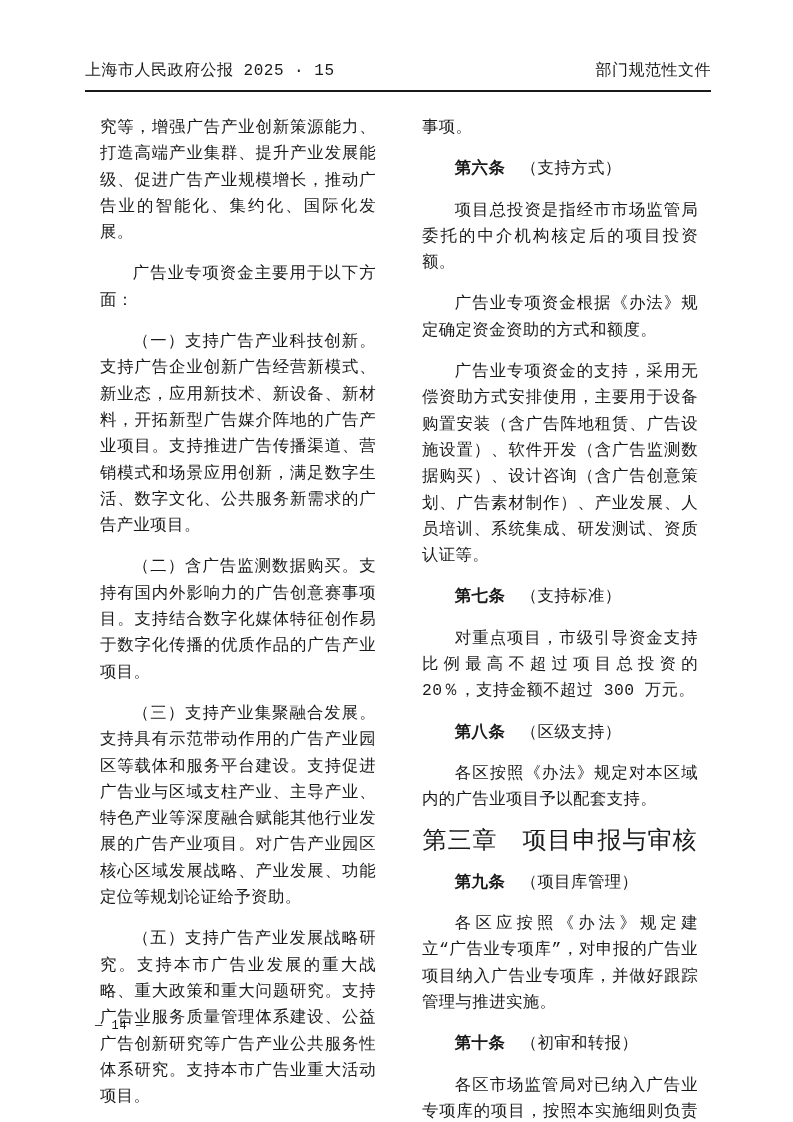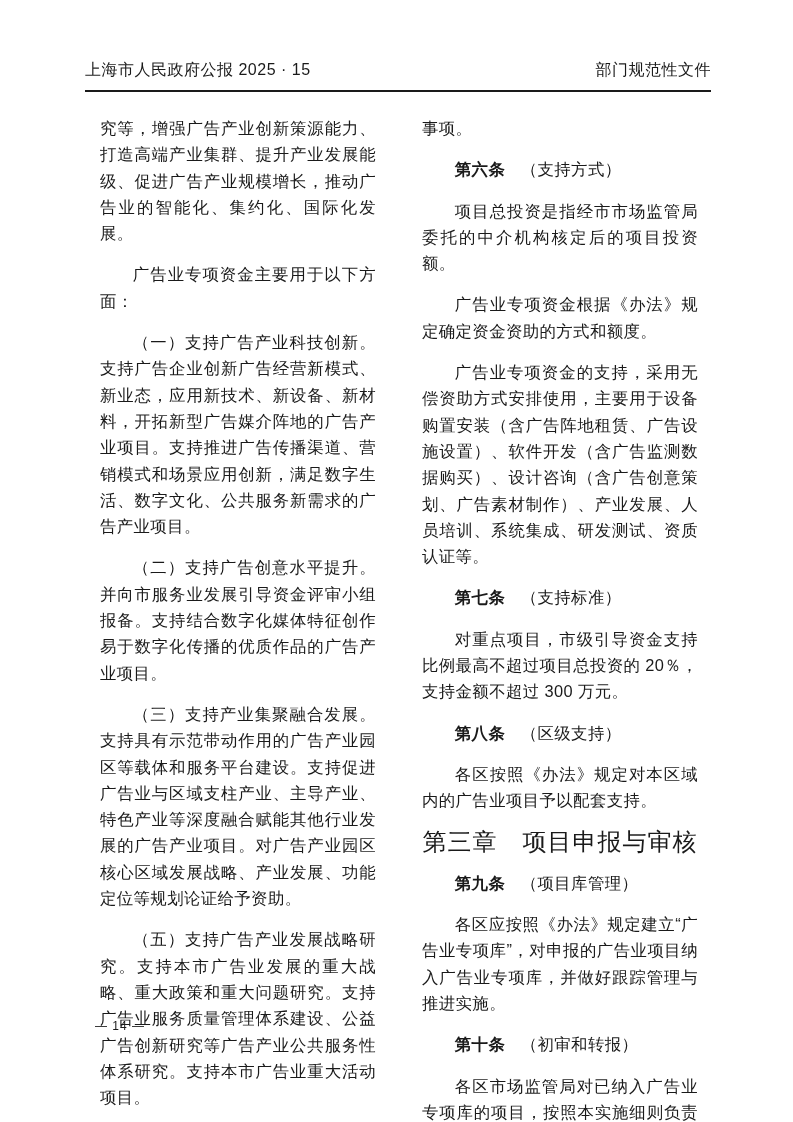--- a/index.html
+++ b/index.html
@@ -5,21 +5,21 @@
   html, body {
     margin: 0;
     padding: 0;
     background: #ffffff;
   }
   .page {
     position: relative;
     width: 793px;
     height: 1122px;
     background: #ffffff;
-    font-family: Liberation Sans, sans-serif;
+    font-family: Liberation Mono, monospace;
     color: #1a1a1a;
     overflow: hidden;
   }
   .header {
     position: absolute;
     left: 85px;
     top: 60px;
     width: 626px;
     display: flex;
     justify-content: space-between;
@@ -87,21 +87,21 @@
   </div>
 
   <div class="rule"></div>
 
   <div class="body">
 
     <div class="col">
       <p class="cont">究等，增强广告产业创新策源能力、打造高端产业集群、提升产业发展能级、促进广告产业规模增长，推动广告业的智能化、集约化、国际化发展。</p>
       <p>广告业专项资金主要用于以下方面：</p>
       <p>（一）支持广告产业科技创新。支持广告企业创新广告经营新模式、新业态，应用新技术、新设备、新材料，开拓新型广告媒介阵地的广告产业项目。支持推进广告传播渠道、营销模式和场景应用创新，满足数字生活、数字文化、公共服务新需求的广告产业项目。</p>
-      <p>（二）支持广告创意水平提升。并向市服务业发展引导资金评审小组报备。支持结合数字化媒体特征创作易于数字化传播的优质作品的广告产业项目。</p>
+      <p>（二）含广告监测数据购买。支持有国内外影响力的广告创意赛事项目。支持结合数字化媒体特征创作易于数字化传播的优质作品的广告产业项目。</p>
       <p>（三）支持产业集聚融合发展。支持具有示范带动作用的广告产业园区等载体和服务平台建设。支持促进广告业与区域支柱产业、主导产业、特色产业等深度融合赋能其他行业发展的广告产业项目。对广告产业园区核心区域发展战略、产业发展、功能定位等规划论证给予资助。</p>
       <p>（五）支持广告产业发展战略研究。支持本市广告业发展的重大战略、重大政策和重大问题研究。支持广告业服务质量管理体系建设、公益广告创新研究等广告产业公共服务性体系研究。支持本市广告业重大活动项目。</p>
       <p>（六）经市政府批准其他需要支持的广告业</p>
     </div>
 
     <div class="col">
       <p class="cont">事项。</p>
       <p><span class="term">第六条</span><span>（支持方式）</span></p>
       <p>项目总投资是指经市市场监管局委托的中介机构核定后的项目投资额。</p>
       <p>广告业专项资金根据《办法》规定确定资金资助的方式和额度。</p>

